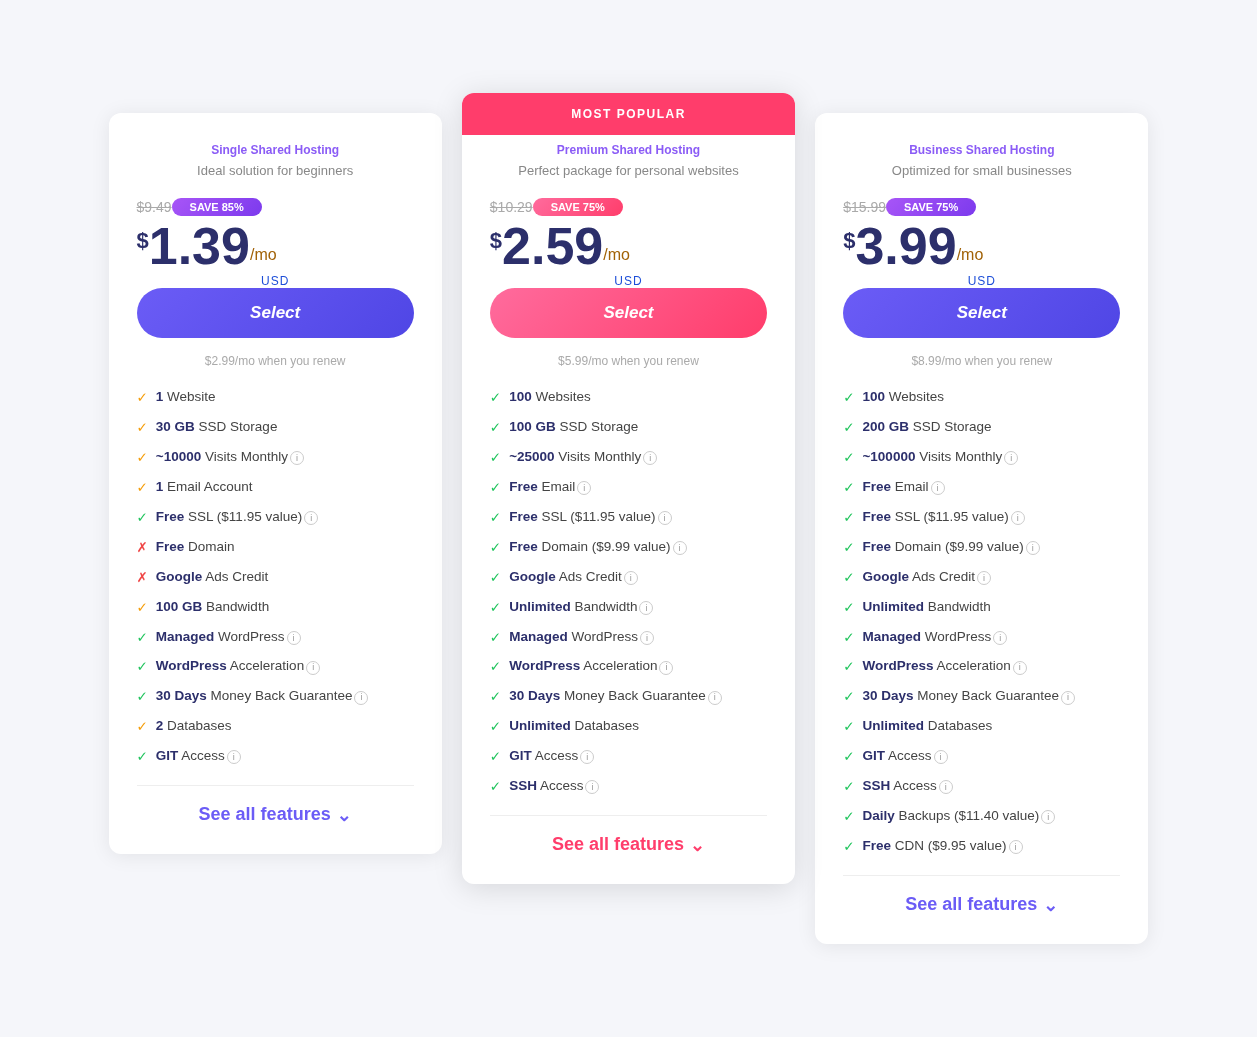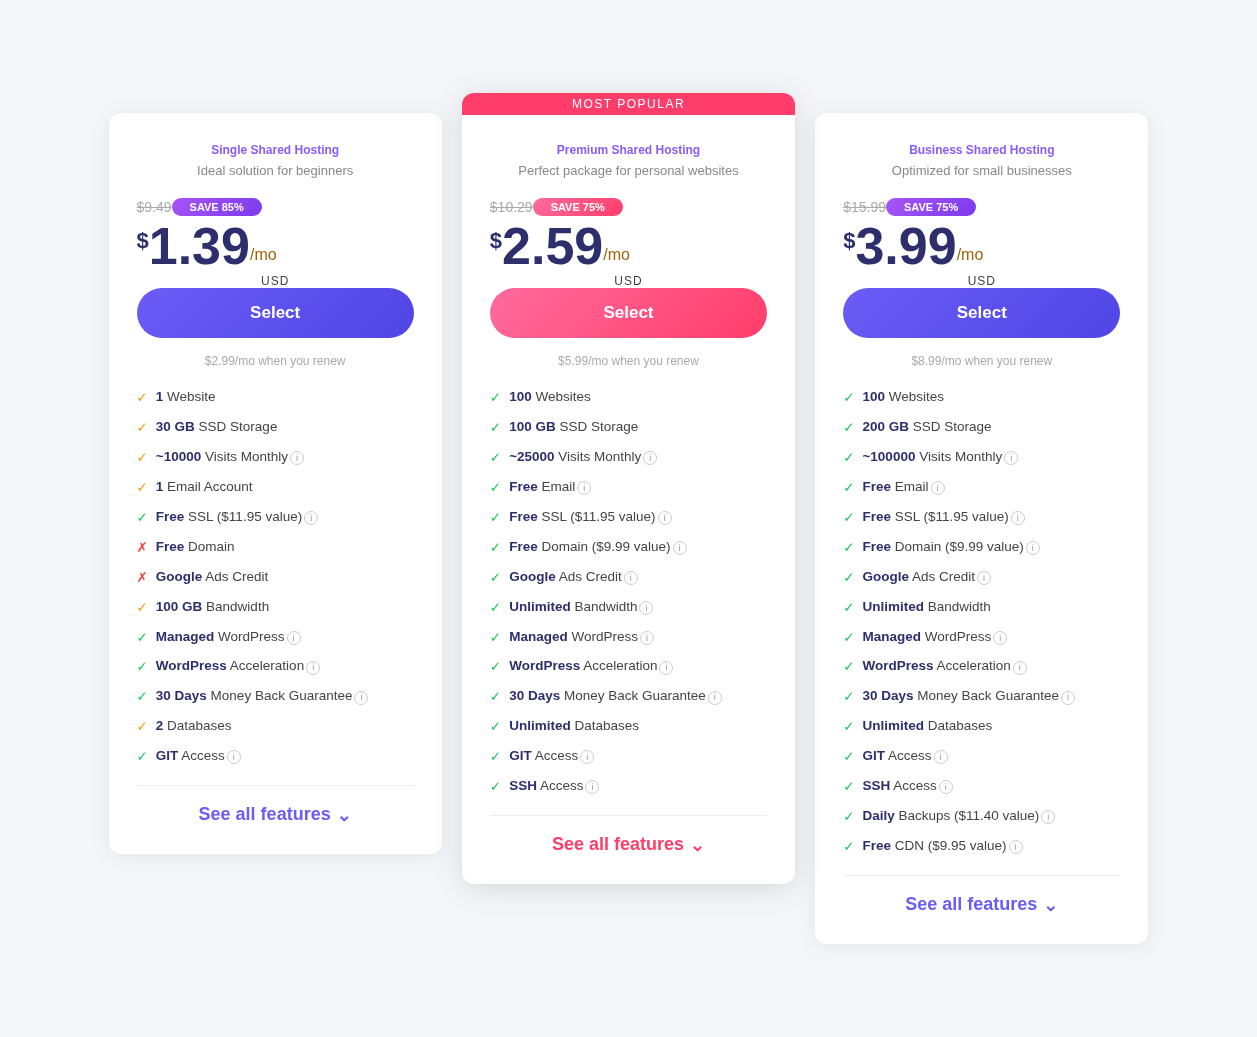--- a/index.html
+++ b/index.html
@@ -30,24 +30,24 @@
     }
     .plan-card.popular {
       margin-top: 0;
       z-index: 2;
       box-shadow: 0 4px 30px rgba(0,0,0,0.13);
     }
     .popular-badge {
       background: #ff3d6b;
       color: #fff;
       font-size: 12px;
-      font-weight: 400;
+      font-weight: 700;
       letter-spacing: 1.5px;
       text-align: center;
-      padding: 4px 0;
+      padding: 14px 0;
       border-radius: 12px 12px 0 0;
       position: absolute;
       top: 0; left: 0; right: 0;
     }
     .plan-card.popular .plan-header {
       margin-top: 20px;
     }
     .plan-title {
       font-size: 12px;
       font-weight: 700;
@@ -101,35 +101,36 @@
     }
     .price-mo {
       font-size: 16px;
       color: #a16207;
       font-weight: 400;
       align-self: flex-end;
       margin-bottom: 8px;
     }
     .price-currency {
       font-size: 12px;
-      color: #404040;
+      color: #1d4ed8;
       text-align: center;
       letter-spacing: 1px;
     }
     .select-btn {
       display: block;
       width: 100%;
       padding: 15px;
       border: none;
       border-radius: 30px;
       font-size: 17px;
       font-weight: 700;
       color: #fff;
       cursor: pointer;
       margin-bottom: 16px;
+      font-style: italic;
     }
     .select-btn.purple {
       background: linear-gradient(135deg, #6b5cf6, #4f46e5);
     }
     .select-btn.pink {
       background: linear-gradient(135deg, #ff6b9d, #ff3d6b);
     }
     .renew-note {
       font-size: 12px;
       color: #aaa;

